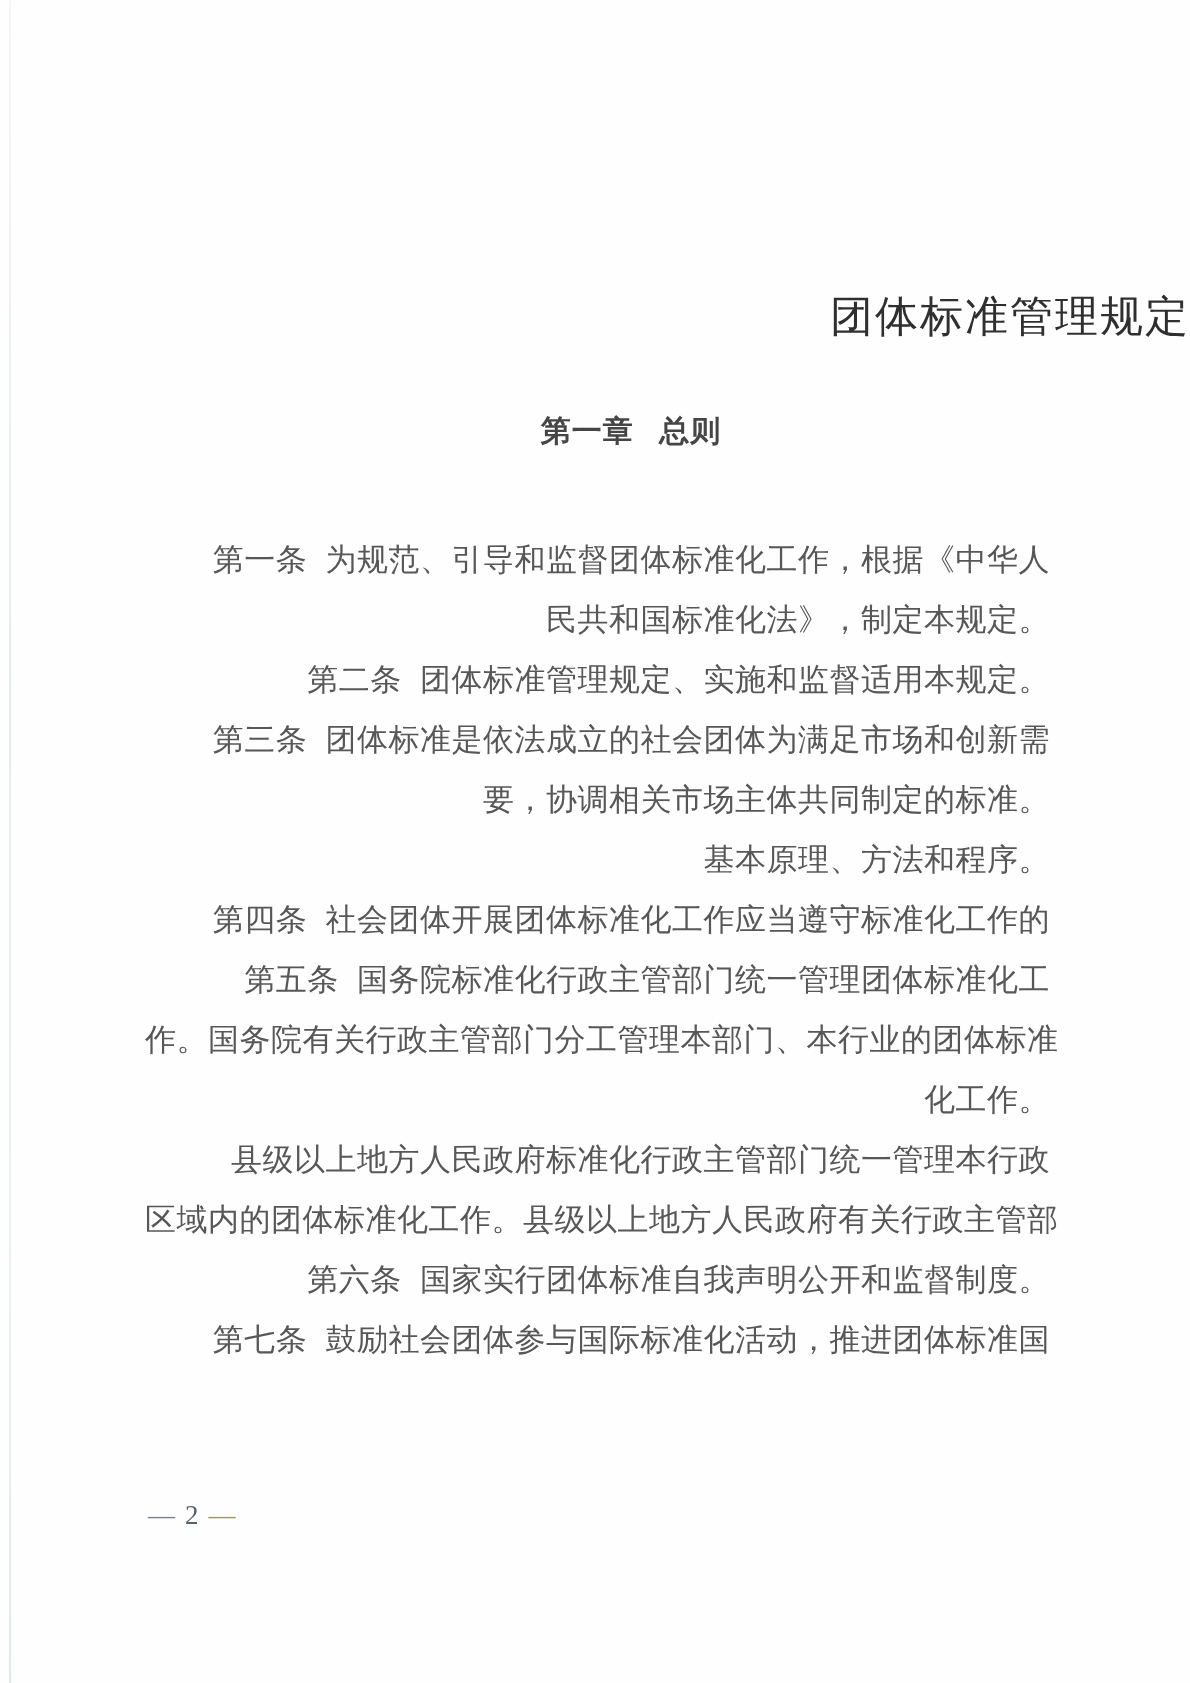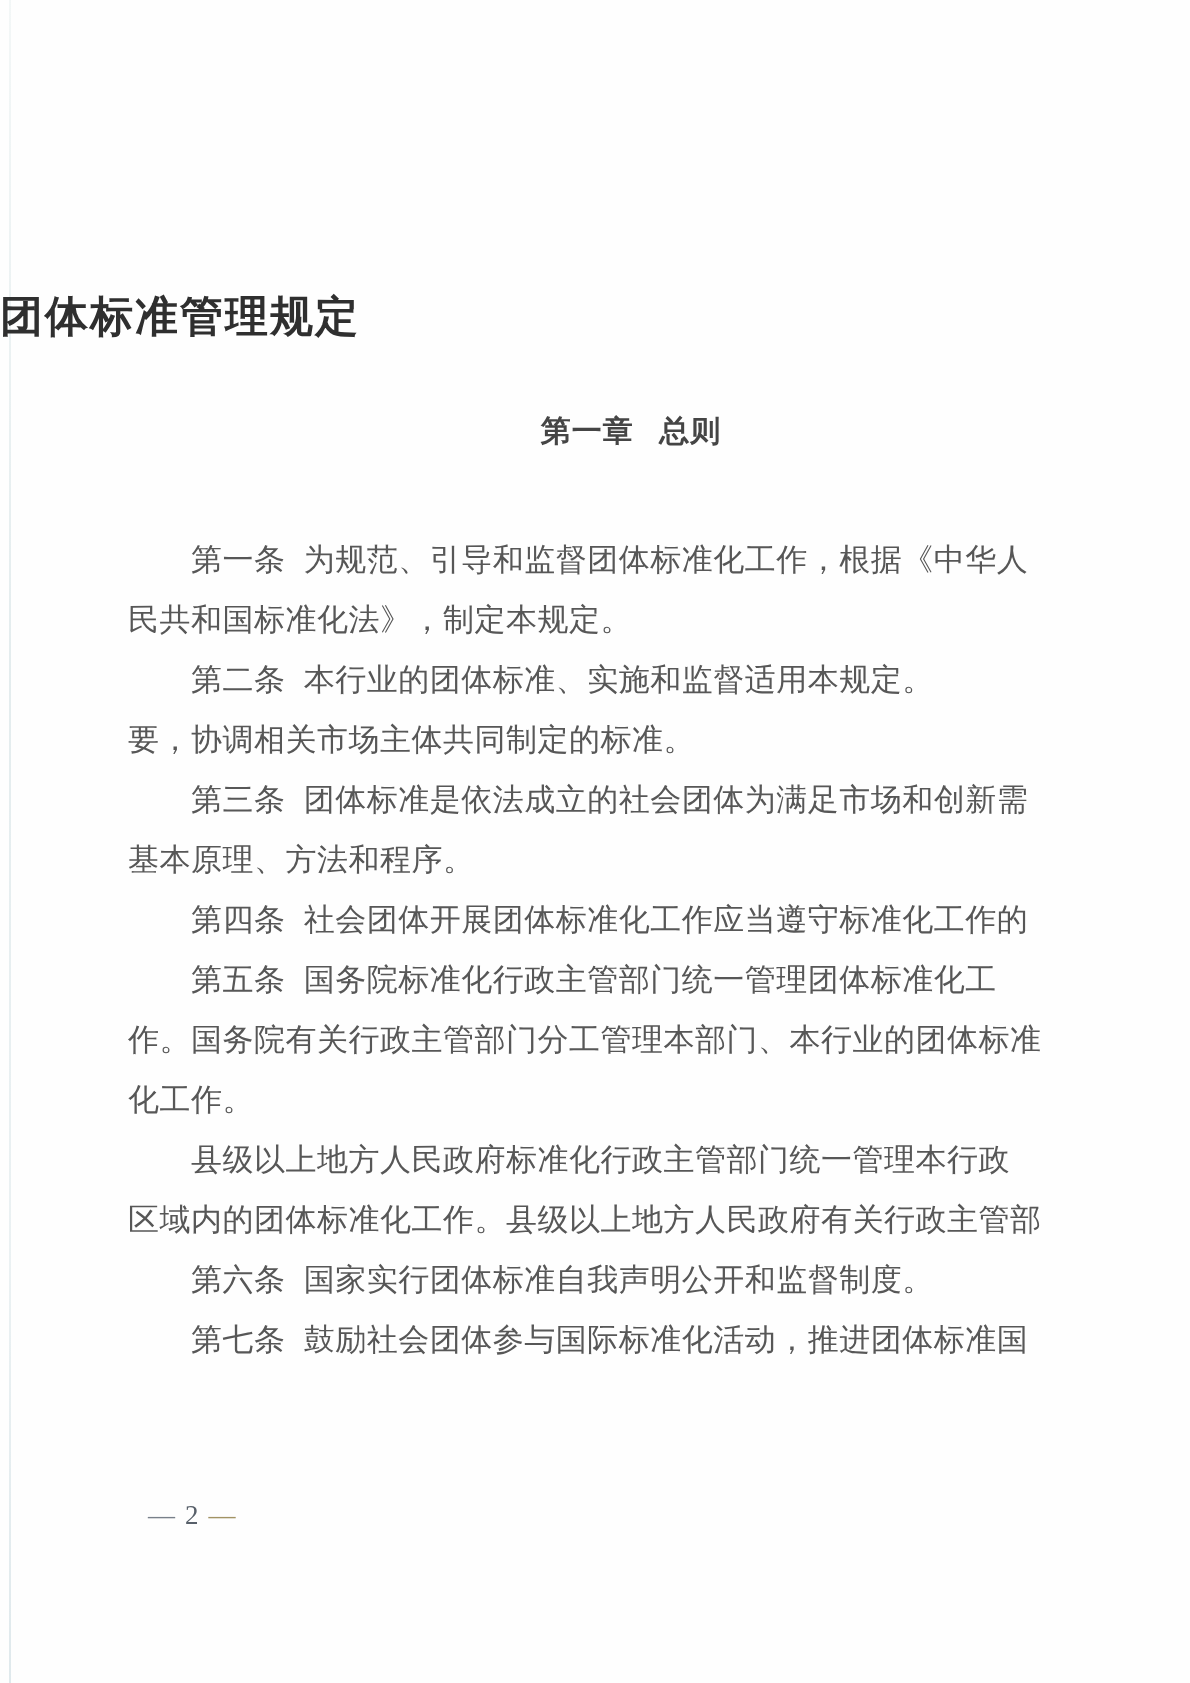--- a/index.html
+++ b/index.html
@@ -23,25 +23,25 @@
     height: 100%;
     background: linear-gradient(#f0f5f5, #dde8ea 40%, #e6eef0 75%, #d8e4e8);
     opacity: 0.8;
   }
   .doc-title {
     position: absolute;
     top: 292px;
     left: 0;
     width: 100%;
     margin: 0;
-    text-align: left;
+    text-align: right;
     font-family: "Liberation Serif", serif;
     font-size: 43px;
     line-height: 50px;
-    font-weight: bold;
+    font-weight: normal;
     color: #2f2f2f;
     letter-spacing: 2px;
   }
   .chapter-heading {
     position: absolute;
     top: 400px;
     left: 0;
     width: 100%;
     margin: 12px;
     text-align: center;
@@ -50,22 +50,23 @@
     line-height: 38px;
     font-weight: bold;
     color: #454545;
     word-spacing: 16px;
     letter-spacing: 1px;
     padding-left: 24px;
   }
   .body-text {
     position: absolute;
     top: 530px;
-    left: 128px;
+    left: 145px;
     width: 905px;
+    text-align: right;
   }
   .body-text .line {
     height: 60px;
     line-height: 60px;
     font-size: 31px;
     color: #575757;
     word-spacing: 10px;
     letter-spacing: 0.5px;
     white-space: nowrap;
     font-weight: normal;
@@ -98,23 +99,23 @@
 
   <div class="scan-edge"></div>
 
   <h1 class="doc-title">团体标准管理规定</h1>
 
   <h2 class="chapter-heading">第一章 总则</h2>
 
   <div class="body-text">
       <div class="line indent">第一条 为规范、引导和监督团体标准化工作，根据《中华人</div>
       <div class="line">民共和国标准化法》，制定本规定。</div>
-      <div class="line indent">第二条 本行业的团体标准、实施和监督适用本规定。</div>
+      <div class="line indent">第二条 团体标准管理规定、实施和监督适用本规定。</div>
+      <div class="line indent">第三条 团体标准是依法成立的社会团体为满足市场和创新需</div>
       <div class="line">要，协调相关市场主体共同制定的标准。</div>
-      <div class="line indent">第三条 团体标准是依法成立的社会团体为满足市场和创新需</div>
       <div class="line">基本原理、方法和程序。</div>
       <div class="line indent">第四条 社会团体开展团体标准化工作应当遵守标准化工作的</div>
       <div class="line indent">第五条 国务院标准化行政主管部门统一管理团体标准化工</div>
       <div class="line">作。国务院有关行政主管部门分工管理本部门、本行业的团体标准</div>
       <div class="line">化工作。</div>
       <div class="line indent">县级以上地方人民政府标准化行政主管部门统一管理本行政</div>
       <div class="line">区域内的团体标准化工作。县级以上地方人民政府有关行政主管部</div>
       <div class="line indent">第六条 国家实行团体标准自我声明公开和监督制度。</div>
       <div class="line indent">第七条 鼓励社会团体参与国际标准化活动，推进团体标准国</div>
     </div>

